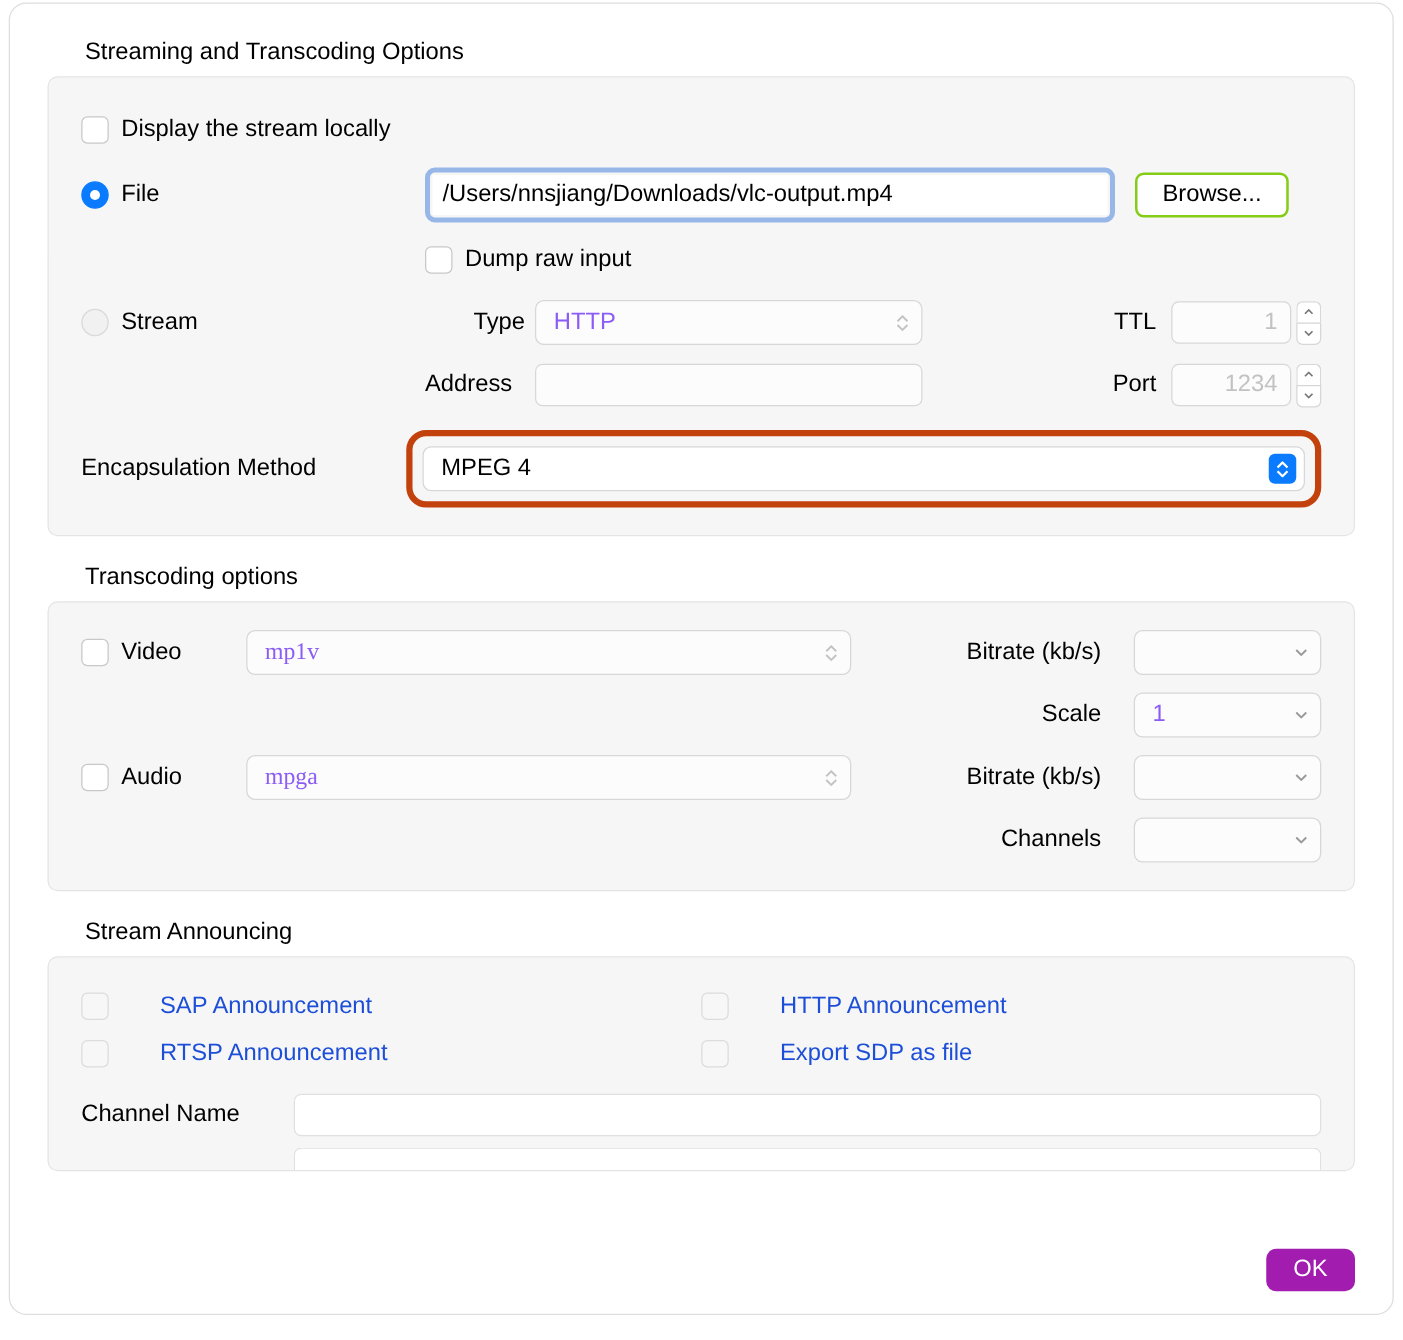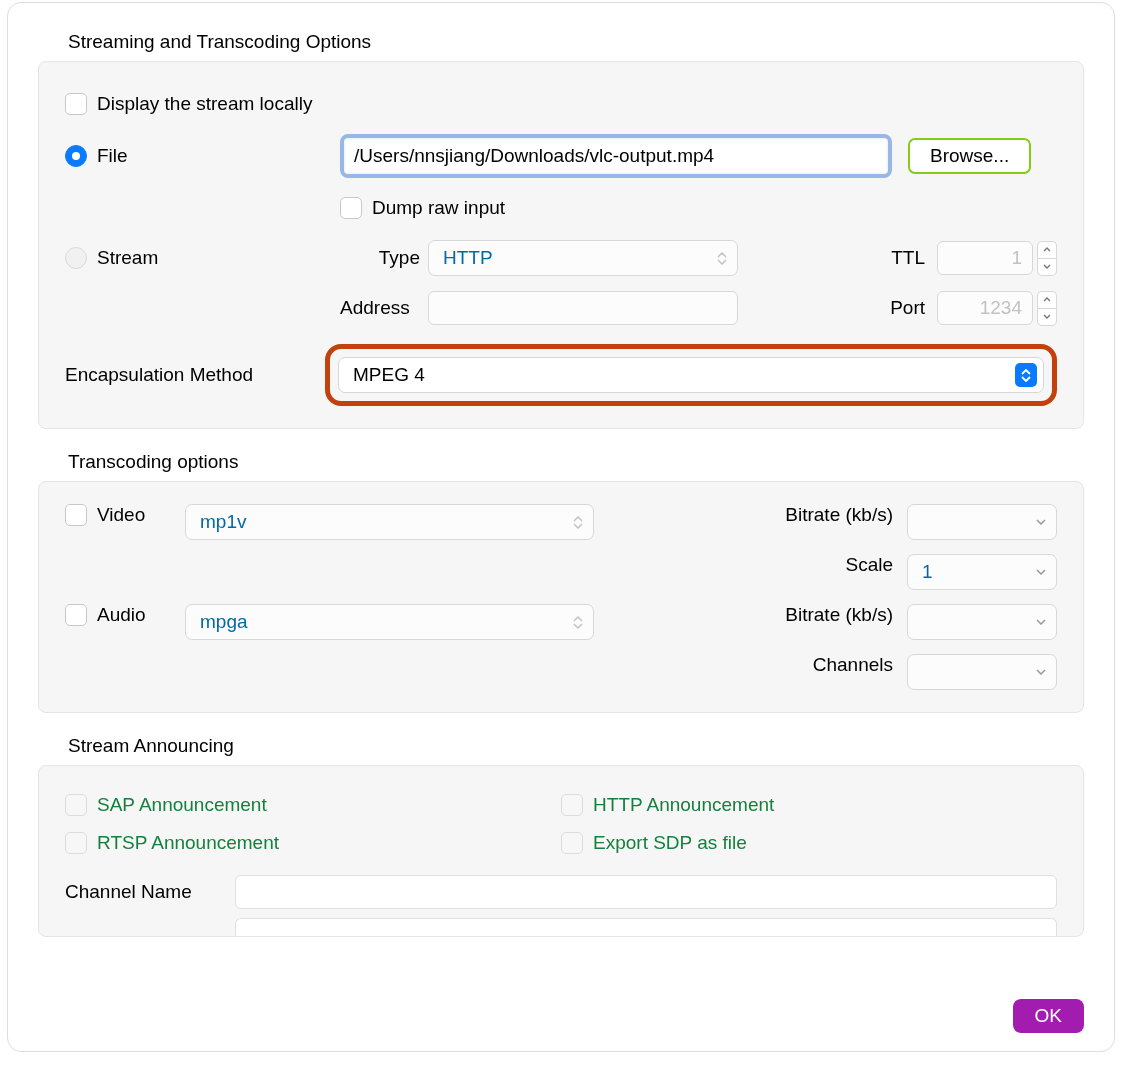--- a/index.html
+++ b/index.html
@@ -85,21 +85,22 @@
       background: #fff;
     }
     .radio.disabled {
       background: #f1f1f1;
       border-color: #d9d9d9;
     }
     .label-text {
       font-size: 19px;
     }
     .label-text.disabled {
-      color: #15803d;
+      color: #1d4ed8;
+      margin-left: 31px;
     }
     .textbox {
       height: 34px;
       background: #fff;
       border: 1px solid #d7d7d7;
       border-radius: 6px;
       padding: 4px 10px;
       font-size: 19px;
       font-family: inherit;
     }
@@ -140,21 +141,21 @@
       height: 36px;
       background: #fff;
       border: 1px solid #d7d7d7;
       border-radius: 7px;
       display: flex;
       align-items: center;
       padding: 0 36px 0 14px;
       font-size: 19px;
     }
     .select.ghost {
-      color: #0369a1;
+      color: #8b5cf6;
       background: #fcfcfc;
     }
     .select-arrows {
       position: absolute;
       right: 6px;
       top: 50%;
       transform: translateY(-50%);
       width: 18px;
       height: 22px;
       display: flex;
@@ -214,30 +215,32 @@
       flex: 1;
     }
     .encap-select {
       width: 100%;
     }
     .small-select {
       width: 150px;
     }
     .tc-row {
       display: flex;
-      align-items: flex-start;
+      align-items: center;
       margin-bottom: 14px;
+      gap: 12px;
     }
     .tc-col1 {
       width: 120px;
       display: flex;
       align-items: center;
     }
     .tc-codecsel {
-      width: 409px;
+      width: 484px;
+      font-family: Liberation Serif, serif;
     }
     .tc-spacer {
       flex: 1;
     }
     .tc-rlabel {
       text-align: right;
       margin-right: 14px;
       font-size: 19px;
     }
     .ch-input {

